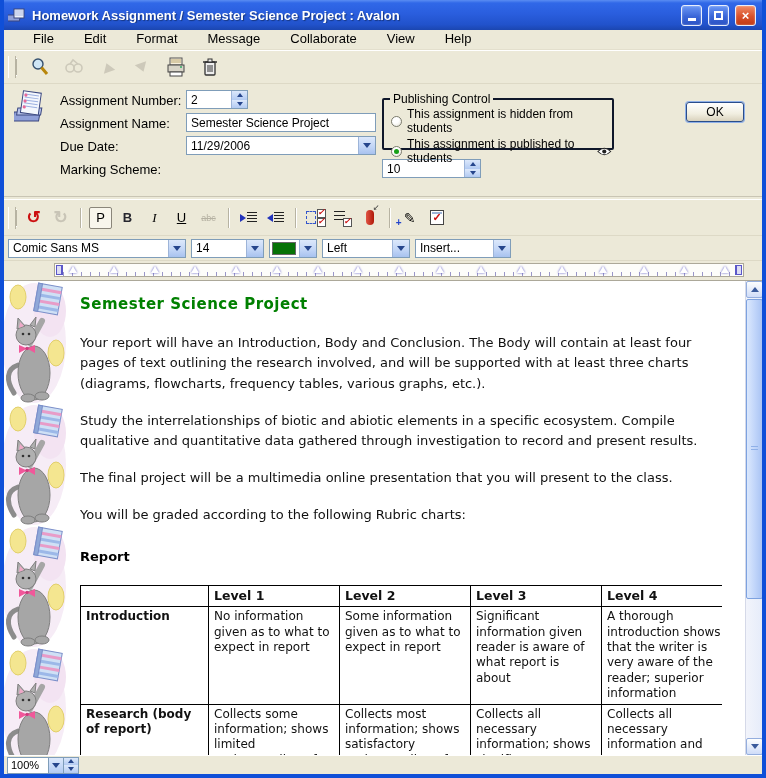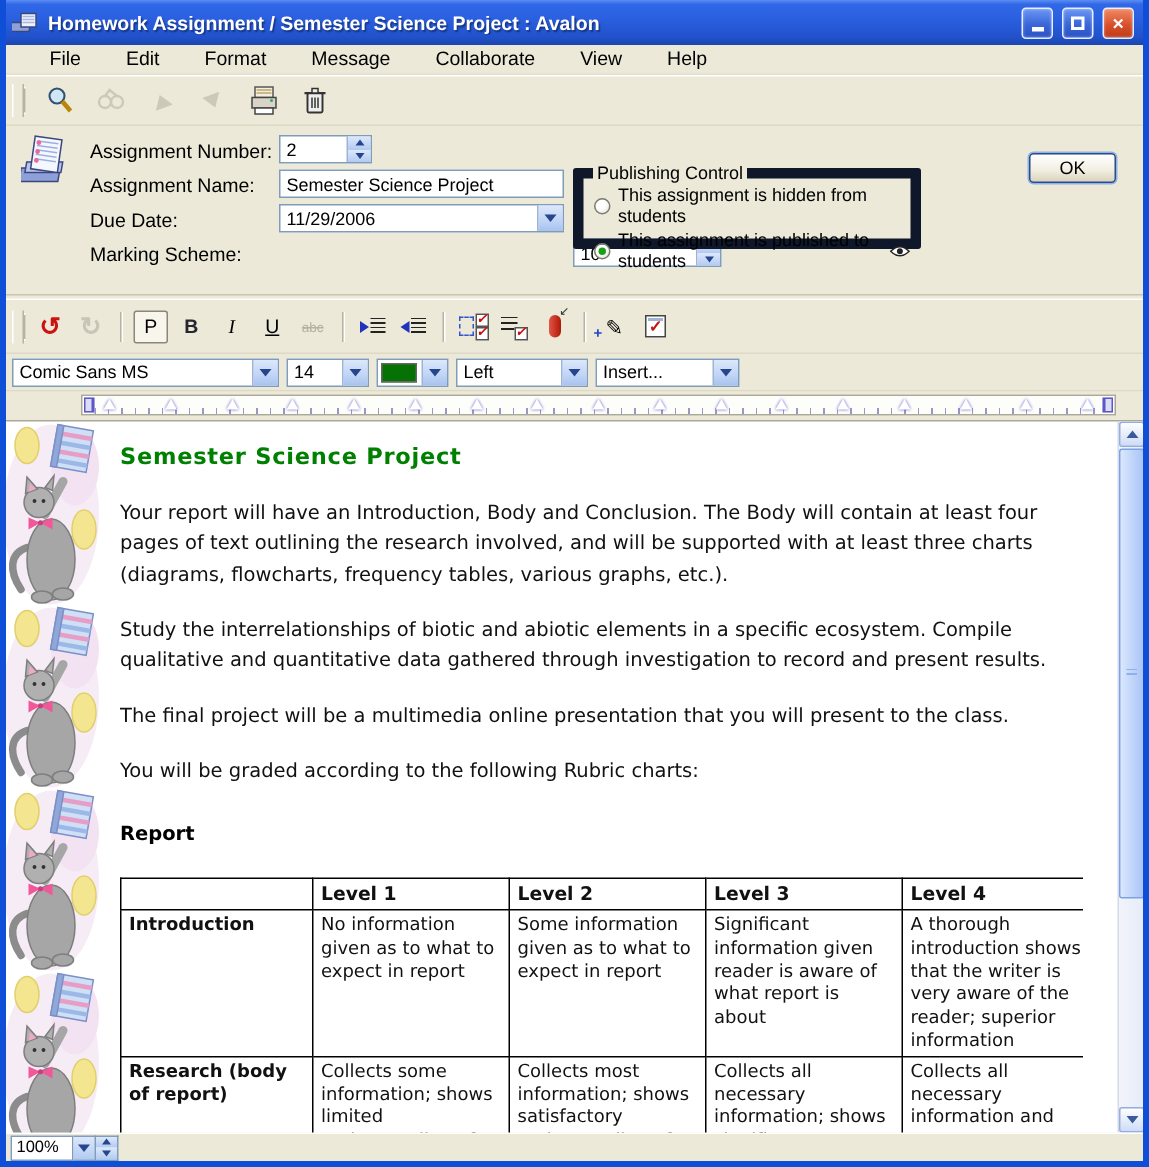--- a/index.html
+++ b/index.html
@@ -49,22 +49,22 @@
   .combo-btn { width:17px; height:100%; border-left:1px solid #9db4d8; display:flex; align-items:center;
     justify-content:center; background:linear-gradient(180deg,#dce8fb 0%,#c0d4f6 60%,#a8c2ef 100%); }
   .combo-btn .tri { width:0; height:0; border-left:4px solid transparent; border-right:4px solid transparent;
     border-top:5px solid #25458c; }
   .spin { width:16px; height:100%; display:flex; flex-direction:column; border-left:1px solid #9db4d8; }
   .spin > span { flex:1; display:flex; align-items:center; justify-content:center;
     background:linear-gradient(180deg,#dce8fb,#b2caf2); }
   .spin .t-up { width:0;height:0;border-left:3px solid transparent;border-right:3px solid transparent;border-bottom:4px solid #25458c; }
   .spin .t-dn { width:0;height:0;border-left:3px solid transparent;border-right:3px solid transparent;border-top:4px solid #25458c; }
 
-  .groupbox { position:absolute; left:378px; top:24px; width:232px; height:58px;
-    border:7px solid #0f172a; border-radius:2px; }
+  .groupbox { position:absolute; left:378px; top:8px; width:232px; height:58px;
+    border:2px solid #0f172a; border-radius:2px; }
   .groupbox legend { font-size:12px; padding:0 3px; margin-left:6px; color:#000; }
   .radio-row { display:flex; align-items:center; gap:5px; margin:1px 0 2px 7px; font-size:12px; }
   .radio { width:11px; height:11px; border-radius:50%; border:1px solid #7b7b6e; flex:0 0 11px;
     background:radial-gradient(circle at 35% 30%,#fff 40%,#e2e0d4); position:relative; }
   .radio.selected::after { content:""; position:absolute; left:2px; top:2px; width:5px; height:5px;
     border-radius:50%; background:#18a018; }
 
   .ok-btn { position:absolute; right:18px; top:18px; width:58px; height:20px; border:1px solid #2a4d8a;
     border-radius:3px; background:linear-gradient(180deg,#fff,#f1eee0 60%,#d9d2bd); font-size:12px;
     display:flex; align-items:center; justify-content:center; box-shadow:0 0 0 1px #8fb0e8; }
@@ -371,21 +371,21 @@
     </span>
   </div>
 
   <div class="font-toolbar">
     <div class="xp-field" style="width:178px">
       <span class="val">Comic Sans MS</span>
       <span class="combo-btn">
           <i class="tri"></i>
         </span>
     </div>
-    <div class="xp-field" style="width:55px">
+    <div class="xp-field" style="width:73px">
       <span class="val">14</span>
       <span class="combo-btn">
           <i class="tri"></i>
         </span>
     </div>
     <div class="xp-field" style="width:48px">
       <span class="swatch" style="background: rgb(6, 114, 6);"></span>
       <span class="combo-btn" style="margin-left:auto">
           <i class="tri"></i>
         </span>

